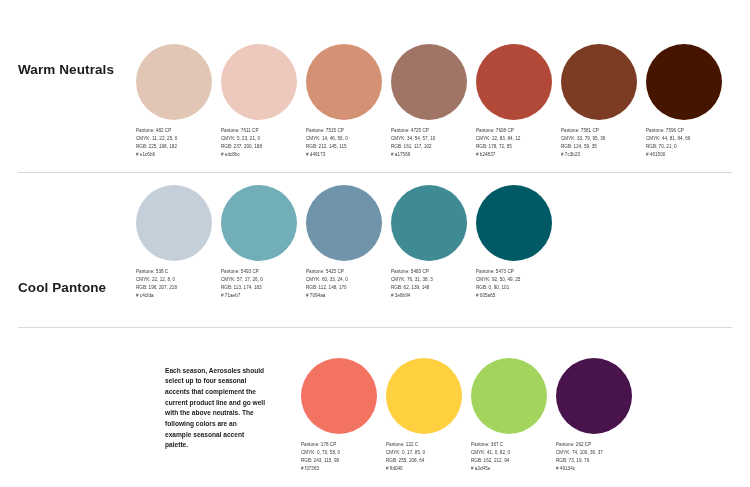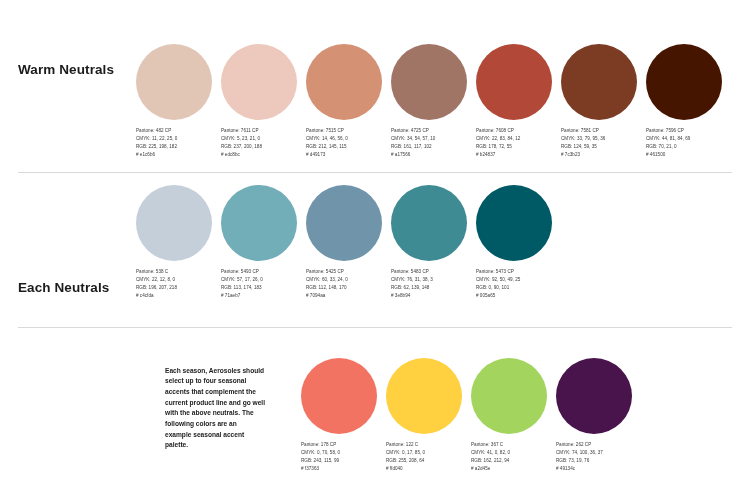--- a/index.html
+++ b/index.html
@@ -164,21 +164,21 @@
             <span>RGB: 70, 21, 0</span>
             <span># 461500</span>
           </div>
         </div>
       </div>
   </section>
 
   <div class="divider" id="div-1"></div>
 
   <section class="row" id="row-cool">
-    <div class="row-label">Each Neutrals</div>
+    <div class="row-label">Cool Pantone</div>
     <div class="swatches">
         <div class="swatch" style="left: 136px; top: 0px;">
           <span class="dot" style="background: rgb(196, 207, 218);"></span>
           <div class="meta">
             <span>Pantone: 538 C</span>
             <span>CMYK: 22, 12, 8, 0</span>
             <span>RGB: 196, 207, 218</span>
             <span># c4cfda</span>
           </div>
         </div>

